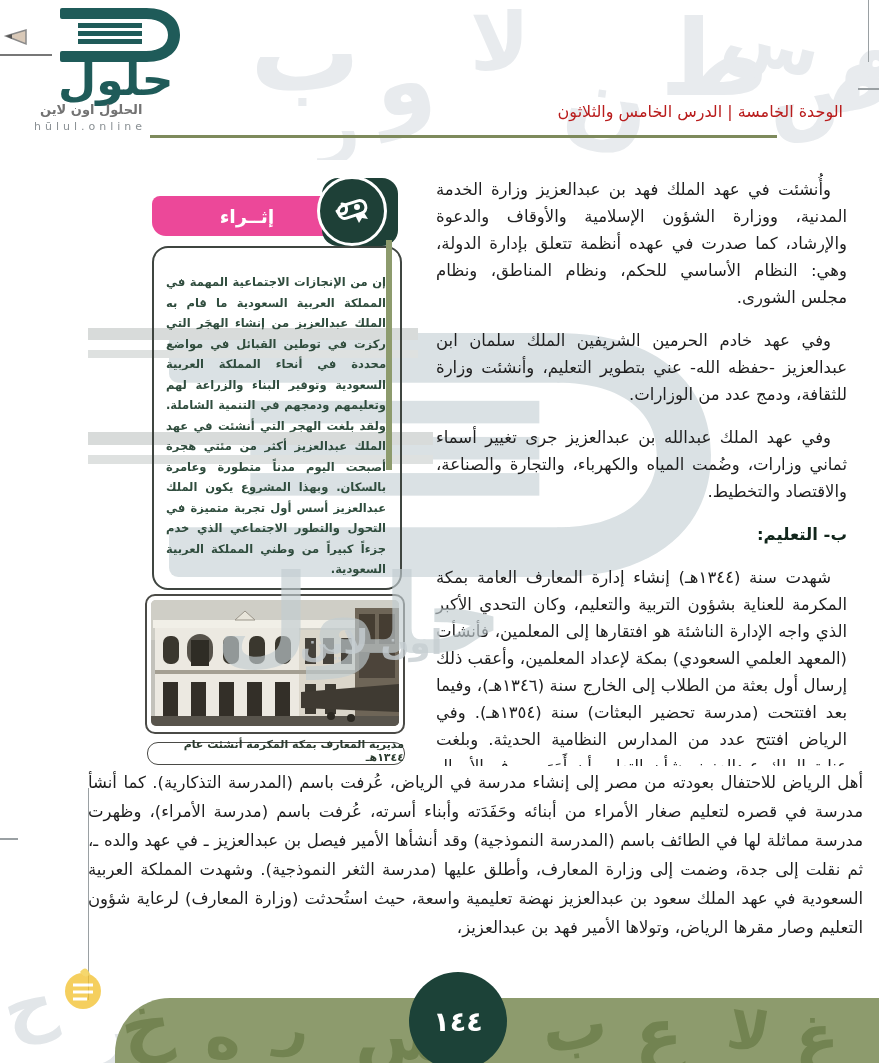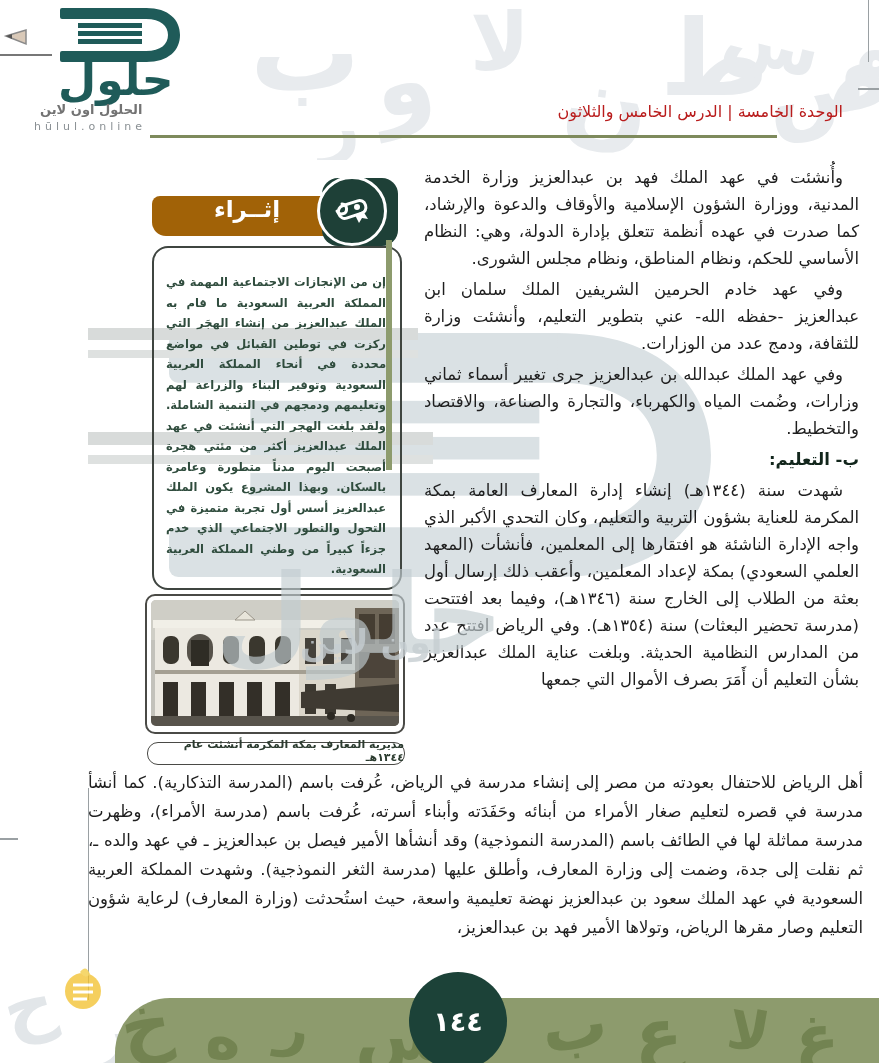--- a/index.html
+++ b/index.html
@@ -14,44 +14,44 @@
   
   .logo-wordmark { font-weight:bold; color:#1f5b59; font-size:44px; line-height:1; }
   .logo-sub-ar { font-size:13px; font-weight:bold; color:#737373; direction:rtl; }
   .logo-sub-en { font-size:11px; color:#8a9094; letter-spacing:4px;margin-left:24px; }
   
   .hdr-right { font-size:16px; font-weight:normal; color:#b91c1c; direction:rtl; white-space:nowrap; }
   .hdr-left  { font-size:15px; font-weight:bold; color:#2b4a3a; direction:rtl; white-space:nowrap; }
   .hdr-rule  { height:3px; background:#7e8a5c; }
   
   .enr-banner {
-    background:#a16207; border-radius:8px 2px 2px 14px;
-    color:#ffffff; font-size:23px; font-weight:bold;
-    display:flex; justify-content:center; direction:rtl;
+    background:#ec4899; border-radius:8px 2px 2px 14px;
+    color:#ffffff; font-size:19px; font-weight:bold;
+    display:flex; align-items:center; justify-content:center; direction:rtl;
   }
   .enr-plate { background:#1e4037; border-radius:16px; }
   .enr-circle {
     background:#1e4037; border:3px solid #ffffff; border-radius:50%;
     display:flex; align-items:center; justify-content:center;
   }
   .enr-connector { background:#8d9b6d; }
   .enr-box {
     border:2px solid #3f4540; border-radius:16px; background:transparent;
     padding:24px 14px 10px 12px;
   }
   .enr-text {
     direction:rtl; text-align:justify; font-size:11.5px; font-weight:bold;
     color:#2f4c3d; line-height:20.5px;
   }
   
   .article {
     direction:rtl; text-align:justify; color:#1e1e1e;
     font-size:16.5px; line-height:27px; overflow:hidden;
   }
-  .article p { text-indent:16px; margin:4px; }
+  .article p { text-indent:16px; margin:16px; }
   .sec-head { font-weight:bold; color:#12261c; text-indent:0 !important; }
   .cont-text {
     direction:rtl; text-align:justify; color:#1e1e1e;
     font-size:16.5px; line-height:29px; overflow:hidden;
   }
   
   .photo-frame {
     border:2px solid #4a4a46; border-radius:10px; padding:4px; background:#fff;
   }
   .photo-frame svg { display:block; border-radius:5px; }

